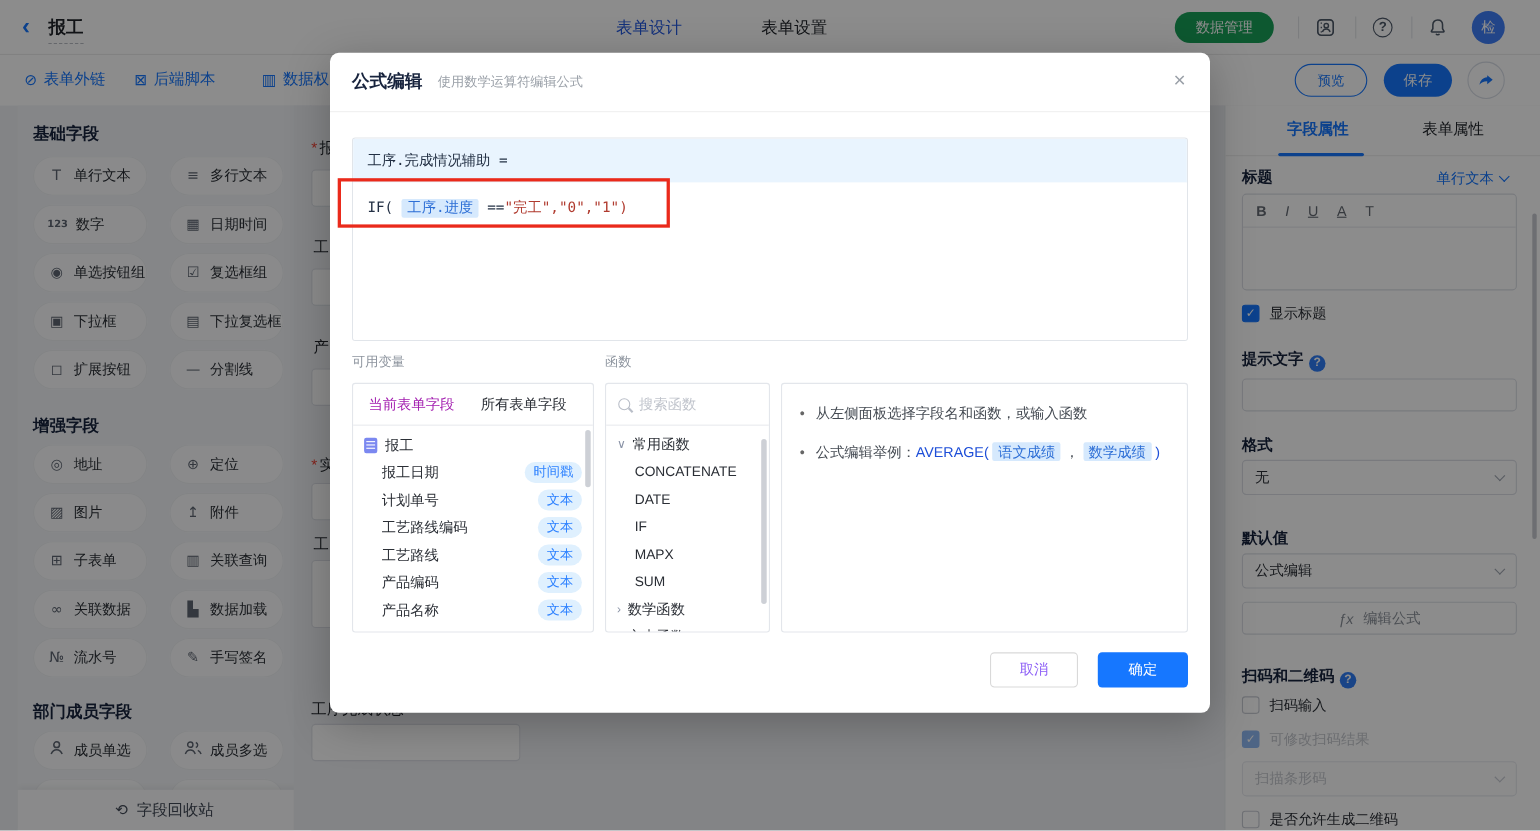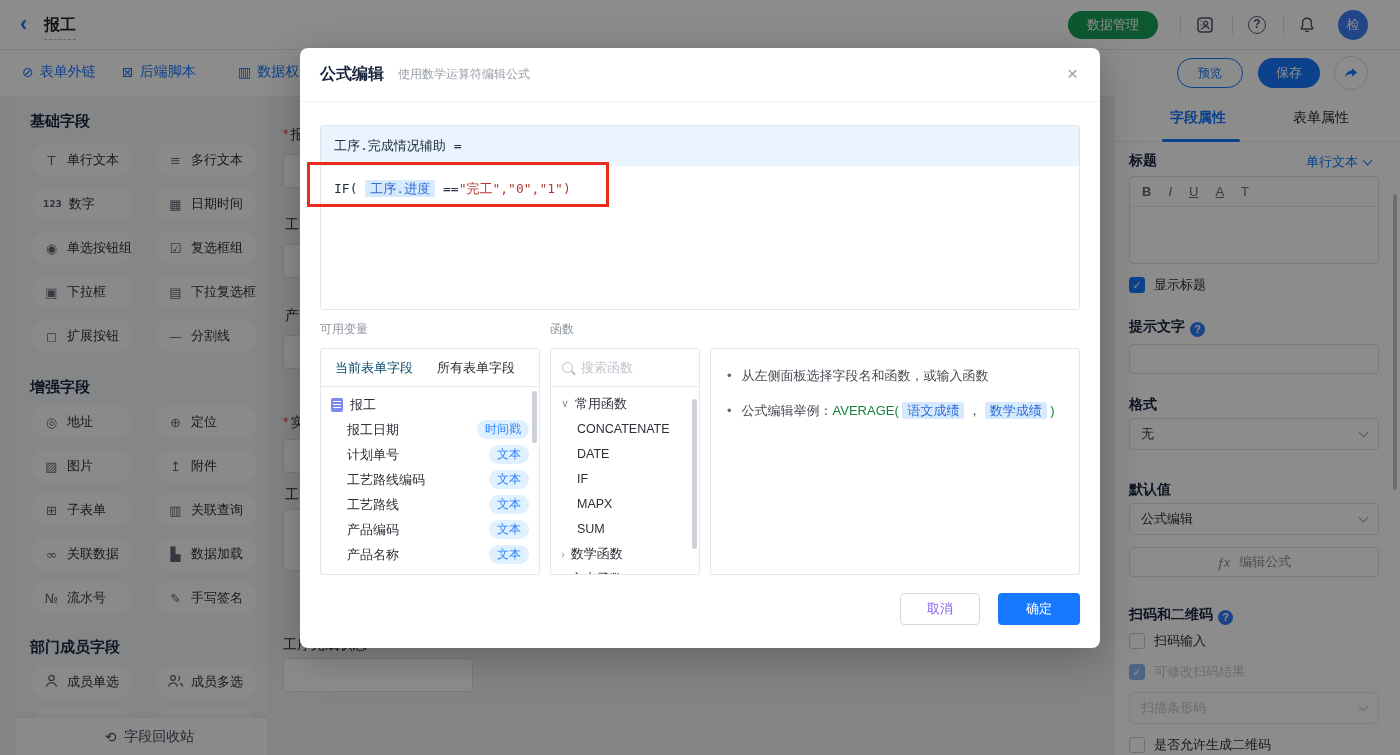--- a/index.html
+++ b/index.html
@@ -81,51 +81,55 @@
   .fx-box{left:20px;top:77px;width:760px;height:185px;border:1px solid #e1e5ea;border-radius:3px;overflow:hidden}
   .fx-strip{height:40px;background:#e9f4fe;display:flex;align-items:center;padding:0 13px;font-family:"DejaVu Sans Mono",monospace;font-size:13px;color:#233044}
   .fx-body{height:145px;background:#fff;padding:14px 13px;font-family:"DejaVu Sans Mono",monospace;font-size:13px;color:#233044}
   .chip{background:#d6e9fd;color:#2e6fd6;border-radius:2px;padding:1px 5px}
   .fx-str{color:#b03a2e}
   .redbox{left:7px;top:114px;width:302px;height:45px;border:3px solid #ea2a1b;z-index:12}
   .m-lab{font-size:12px;color:#8d949e}
   .panelbox{border:1px solid #e3e6eb;border-radius:3px;background:#fff;overflow:hidden}
   .vars{left:20px;top:300px;width:220px;height:227px}
   .vtabs{height:38px;border-bottom:1px solid #e8eaee;display:flex;align-items:center;gap:24px;padding:0 14px;font-size:13px}
-  .vtab{color:#2b2f36}.vtab.active{color:#0c4a6e}
+  .vtab{color:#2b2f36}.vtab.active{color:#a21caf}
   .vrow{height:25px;display:flex;align-items:center;padding:0 10px;gap:7px;font-size:13px;color:#2b2f36}
   .vrow .nm{flex:1 1 auto;overflow:hidden;white-space:nowrap}
   .vrow.child{padding-left:26px}
   .badge{background:#dff0fe;color:#2e82ff;font-size:12px;border-radius:10px;padding:1px 8px;flex:none}
   .doc-ic{width:12px;height:14px;background:#7b88f0;border-radius:2px;position:relative;flex:none}
   .doc-ic::after{content:"";position:absolute;left:2px;top:3px;width:8px;height:1.6px;background:#fff;box-shadow:0 3px 0 #fff,0 6px 0 #fff}
   .funcs{left:250px;top:300px;width:150px;height:227px}
   .srow{height:38px;border-bottom:1px solid #e8eaee;display:flex;align-items:center;gap:8px;padding:0 11px}
   .i-search{width:11px;height:11px;border:1.5px solid #b9bec8;border-radius:50%;position:relative;flex:none}
   .i-search::after{content:"";position:absolute;width:5px;height:1.5px;background:#b9bec8;transform:rotate(45deg);right:-4px;bottom:-1px}
   .ph{color:#c0c4cc;font-size:13px}
   .frow{height:25px;display:flex;align-items:center;gap:6px;padding:0 10px;font-size:13px;color:#2b2f36}
   .frow.child{padding-left:26px;font-size:12.5px}
   .tree-chev{color:#8a93a6;font-size:11px}
   .helpbox{left:410px;top:300px;width:370px;height:227px;padding:17px 16px;display:flex;flex-direction:column;gap:15px}
   .hline{display:flex;gap:10px;font-size:13px;color:#444a52;line-height:20px;align-items:flex-start}
   .dot{color:#666;font-size:13px;line-height:20px}
-  .fn{color:#15803d}
+  .fn{color:#1d4ed8}
   .m-cancel{left:600px;top:545px;width:80px;height:32px;border:1px solid #d9d9d9;border-radius:4px;background:#fff;color:#8b5cf6;font-size:13px;display:flex;align-items:center;justify-content:center}
   .m-ok{left:698px;top:545px;width:82px;height:32px;border-radius:4px;background:#1677ff;color:#fff;font-size:13px;display:flex;align-items:center;justify-content:center}
   .thumb{position:absolute;background:#cdd0d6;border-radius:3px}
 </style>
 </head>
 <body>
 
 <div id="screen">
 
   <div class="abs topbar">
     <span class="abs back">‹</span>
     <span class="abs app-title">报工</span>
+    <div class="abs nav-tabs">
+      <span class="nav-tab active">表单设计</span>
+      <span class="nav-tab">表单设置</span>
+    </div>
     <div class="abs pill-green">数据管理</div>
     <div class="abs tb-div" style="left:1180px"></div>
     <span class="abs tb-ic" style="left:1196px">
       <svg width="18" height="18" viewBox="0 0 18 18">
           <rect x="2" y="2" width="14" height="14" rx="3" fill="none" stroke="#4e5969" stroke-width="1.5"></rect>
           <circle cx="9.7" cy="7.3" r="2" fill="none" stroke="#4e5969" stroke-width="1.3"></circle>
           <path d="M6.2 13c.7-1.7 2-2.6 3.5-2.6s2.8.9 3.5 2.6" fill="none" stroke="#4e5969" stroke-width="1.3"></path>
           <path d="M4.6 5h1.2M4.6 9h1.2M4.6 13h1.2" stroke="#4e5969" stroke-width="1.2"></path>
         </svg>
     </span>

